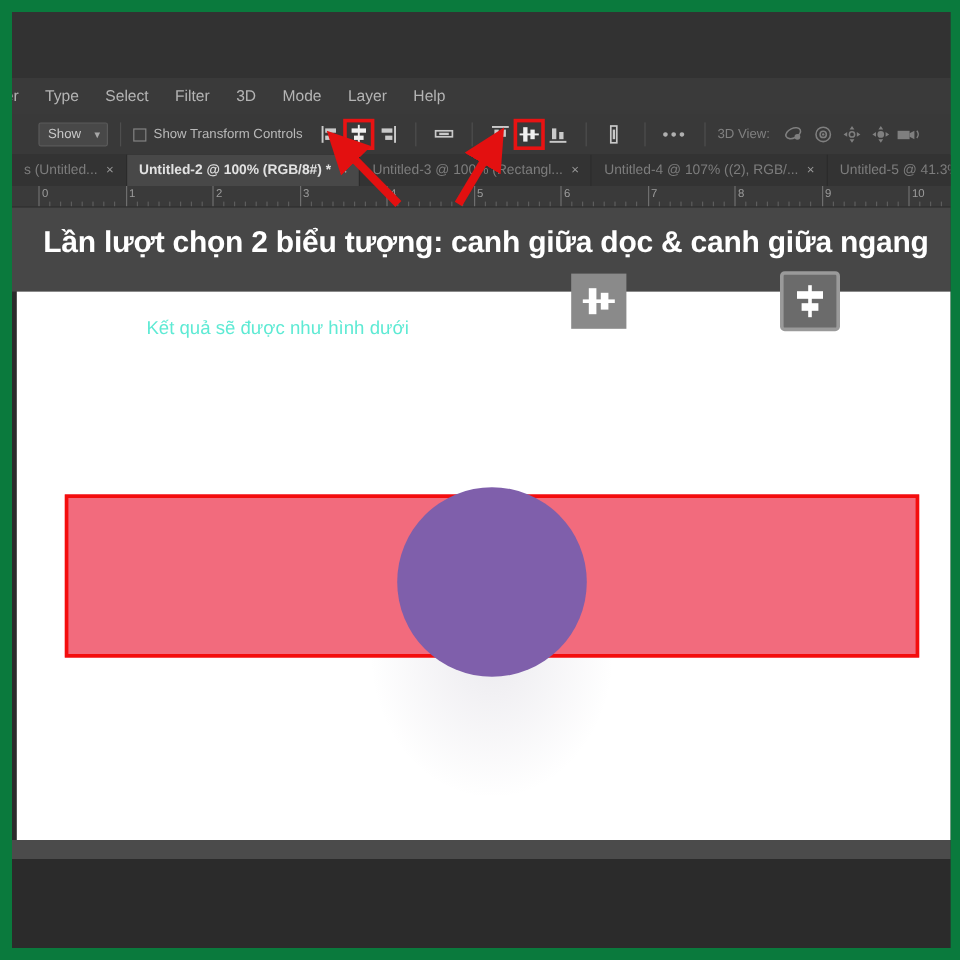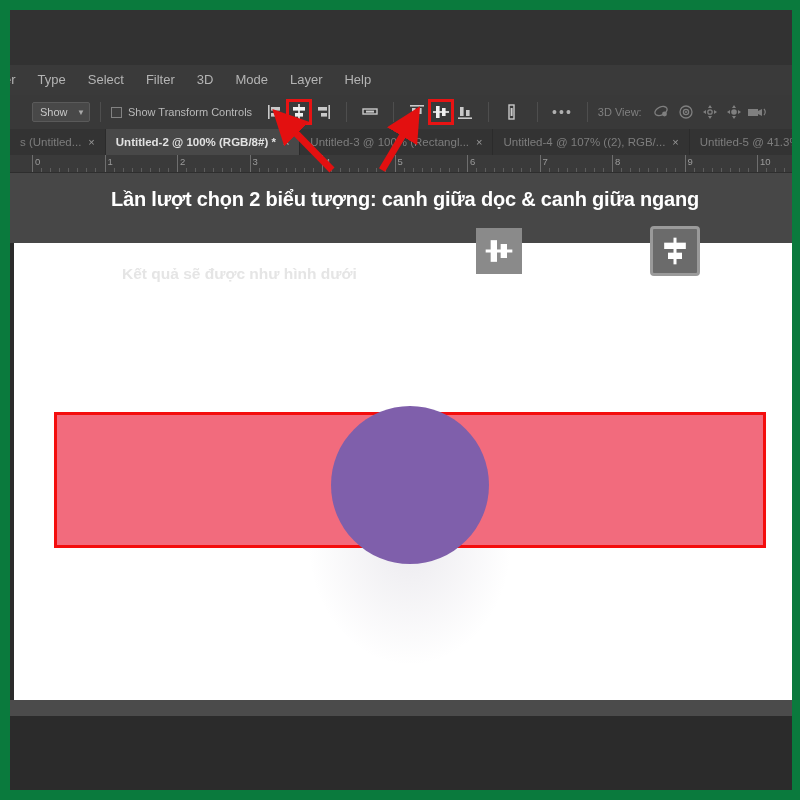--- a/index.html
+++ b/index.html
@@ -123,36 +123,36 @@
   .anno-band {
     position: absolute; left: 0; top: 163px;
     width: 790px; height: 70px;
     background: #474747;
   }
   .anno-title {
     position: absolute; left: 0; top: 178px;
     width: 790px;
     text-align: center;
     color: #ffffff;
-    font-size: 20px;
+    font-size: 25px;
     font-weight: bold;
     letter-spacing: -0.2px;
   }
 
   
   .canvas {
     position: absolute; left: 4px; top: 233px;
     width: 782px; height: 457px;
     background: #ffffff;
   }
   .anno-sub {
     position: absolute; left: 112px; top: 255px;
-    color: #e5e5e5;
+    color: #5eead4;
     font-size: 15.5px;
-    font-weight: bold;
+    font-weight: normal;
   }
 
   
   .rect-shape {
     position: absolute;
     left: 44px; top: 402px;
     width: 712px; height: 136px;
     background: #f26b7d;
     border: 3px solid #f40d0d;
   }

